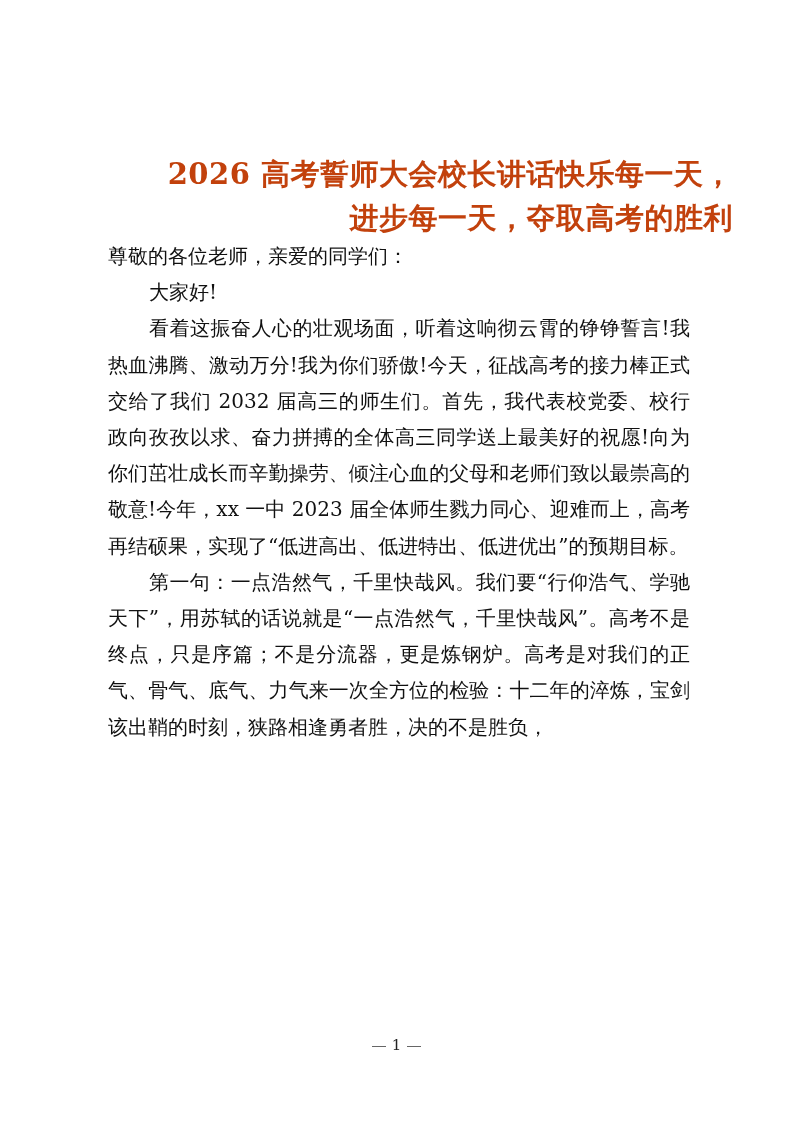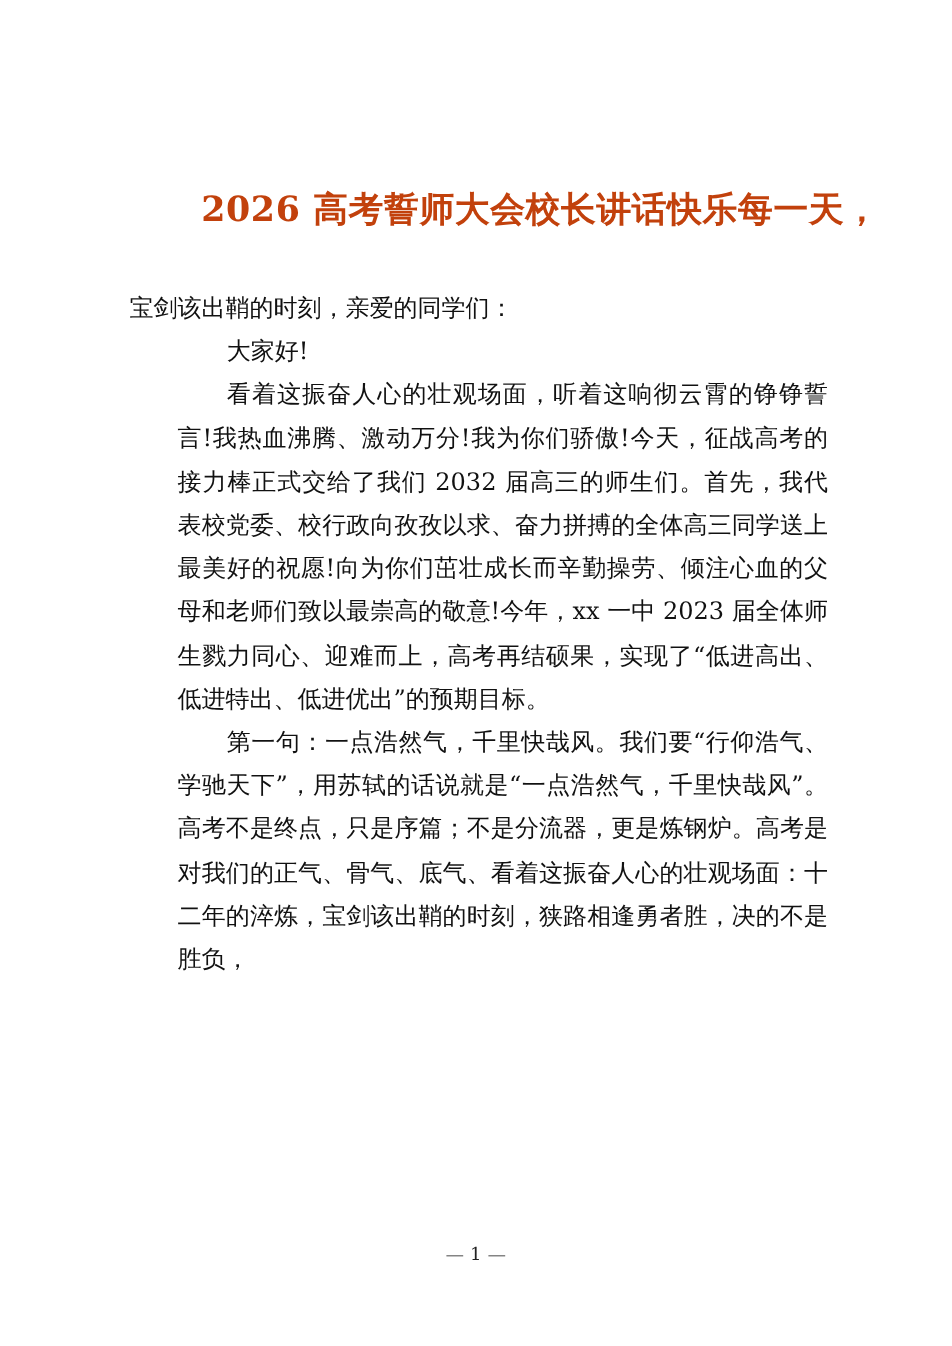--- a/index.html
+++ b/index.html
@@ -9,38 +9,39 @@
       position: absolute; left: 60px; width: 673px; top: 116px;
       text-align: right; font-family: "DejaVu Serif", serif; font-weight: bold;
       font-size: 29px; line-height: 44px; color: #c2410c; letter-spacing: 0.5px; margin-top: 36px;
     }
     .body {
       position: absolute; left: 108px; top: 238px; width: 582px;
       font-family: "DejaVu Serif", serif; font-size: 20px; line-height: 36.2px;
       color: #111; text-align: justify; text-justify: inter-character;
     }
     .body p { margin: 0; }
-    .body p.indent { text-indent: 41px; margin-left: 40px; }
+    .body p.indent { text-indent: 41px; }
     .footer {
       position: absolute; left: 0; width: 793px; top: 1036px; text-align: center;
       font-family: "DejaVu Serif", serif; font-size: 15px; color: #222;
     }
     .dash { display: inline-block; width: 14px; height: 1px; background: #666; vertical-align: middle; margin: 0 6px; }
   </style>
 </head>
 <body>
 
 <div class="page">
   <div class="title">
     <div>2026 高考誓师大会校长讲话快乐每一天，</div>
+    <div>进步每一天，夺取高考的胜利</div>
   </div>
 
   <div class="body">
-    <p>宝剑该出鞘的时刻，亲爱的同学们：</p>
+    <p>尊敬的各位老师，亲爱的同学们：</p>
     <p class="indent">大家好!</p>
     <p class="indent">看着这振奋人心的壮观场面，听着这响彻云霄的铮铮誓言!我热血沸腾、激动万分!我为你们骄傲!今天，征战高考的接力棒正式交给了我们 2032 届高三的师生们。首先，我代表校党委、校行政向孜孜以求、奋力拼搏的全体高三同学送上最美好的祝愿!向为你们茁壮成长而辛勤操劳、倾注心血的父母和老师们致以最崇高的敬意!今年，xx 一中 2023 届全体师生戮力同心、迎难而上，高考再结硕果，实现了“低进高出、低进特出、低进优出”的预期目标。</p>
-    <p class="indent">第一句：一点浩然气，千里快哉风。我们要“行仰浩气、学驰天下”，用苏轼的话说就是“一点浩然气，千里快哉风”。高考不是终点，只是序篇；不是分流器，更是炼钢炉。高考是对我们的正气、骨气、底气、看着这振奋人心的壮观场面：十二年的淬炼，宝剑该出鞘的时刻，狭路相逢勇者胜，决的不是胜负，</p>
+    <p class="indent">第一句：一点浩然气，千里快哉风。我们要“行仰浩气、学驰天下”，用苏轼的话说就是“一点浩然气，千里快哉风”。高考不是终点，只是序篇；不是分流器，更是炼钢炉。高考是对我们的正气、骨气、底气、力气来一次全方位的检验：十二年的淬炼，宝剑该出鞘的时刻，狭路相逢勇者胜，决的不是胜负，</p>
   </div>
 
   <div class="footer">
     <span class="dash"></span><span>1</span><span class="dash"></span>
   </div>
 </div>
 
 </body></html>

